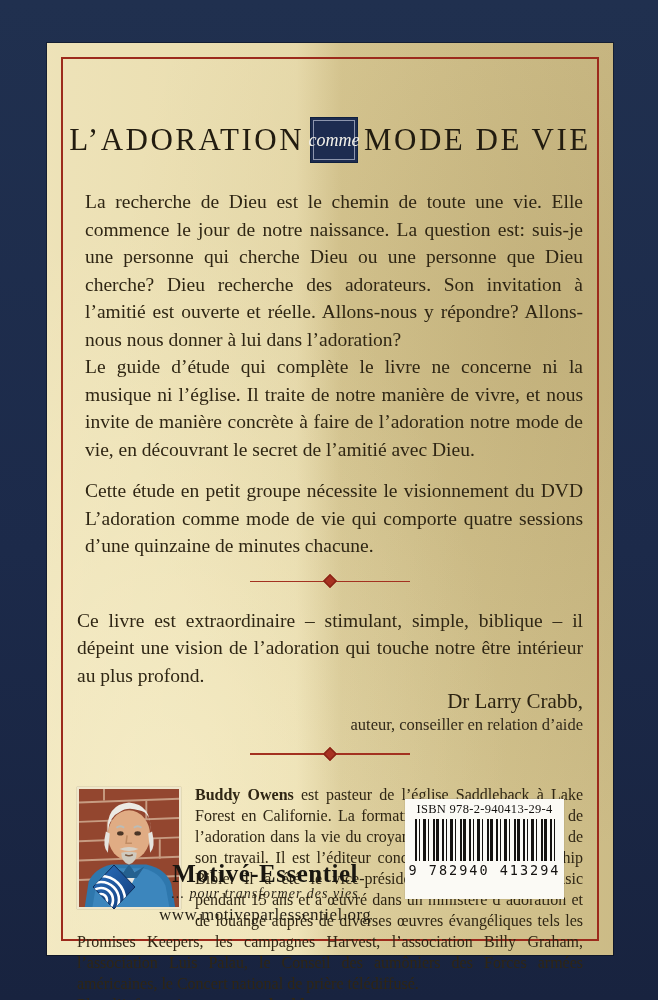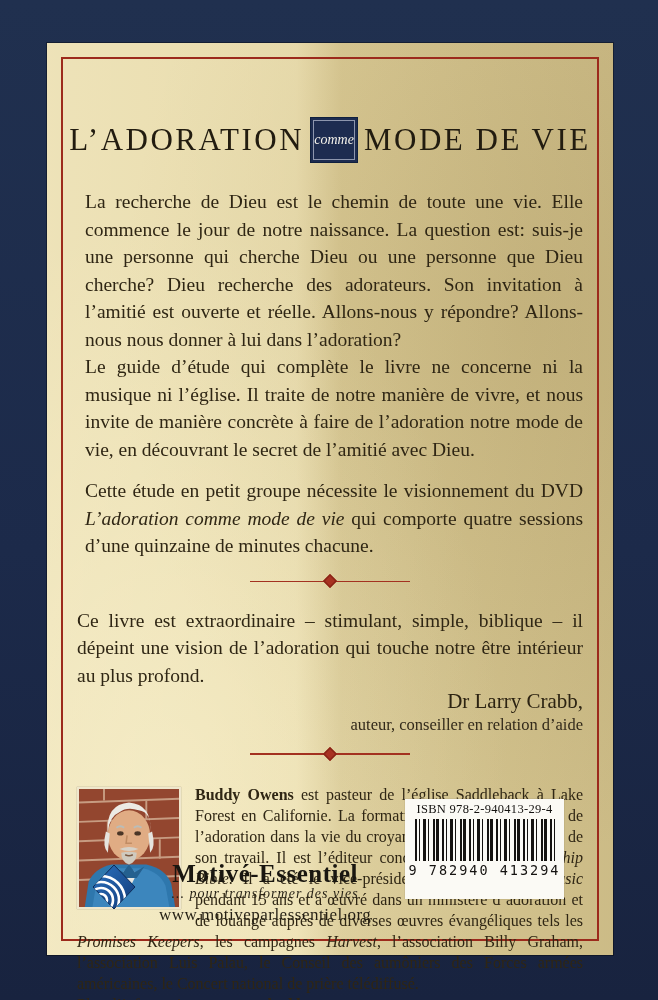--- a/index.html
+++ b/index.html
@@ -39,30 +39,30 @@
     color:#221c10;
   }
   .title-word { font-size:31px; letter-spacing:2.5px; white-space:nowrap; }
   .comme-box {
     width:48px; height:46px; flex:0 0 auto;
     background:#1d2c50;
     border:1px solid #10203e;
     box-shadow:inset 0 0 0 2px #1d2c50, inset 0 0 0 3px #8d96ad;
     display:flex; align-items:center; justify-content:center;
   }
-  .comme-box span { color:#f4f2ea; font-style:italic; font-size:14px; }
+  .comme-box span { color:#f4f2ea; font-style:italic; font-size:18px; }
 
   
   .body-block { margin-top:25px;margin-left:8px; }
   .para {
     font-size:19.5px; line-height:27.5px; text-align:justify; color:#30271616;
     color:#2f2614;
   }
   .para + .para.gap { margin-top:14px; }
-  .ital { font-style:italic; }
+  .ital { }
   .bold { font-weight:bold; }
 
   
   .sep {
     position:relative; height:13px; width:160px; margin:0 auto;
   }
   .sep .line {
     position:absolute; left:0; right:0; top:6px; height:1.5px; background:#a33120;
   }
   .sep .diamond {

